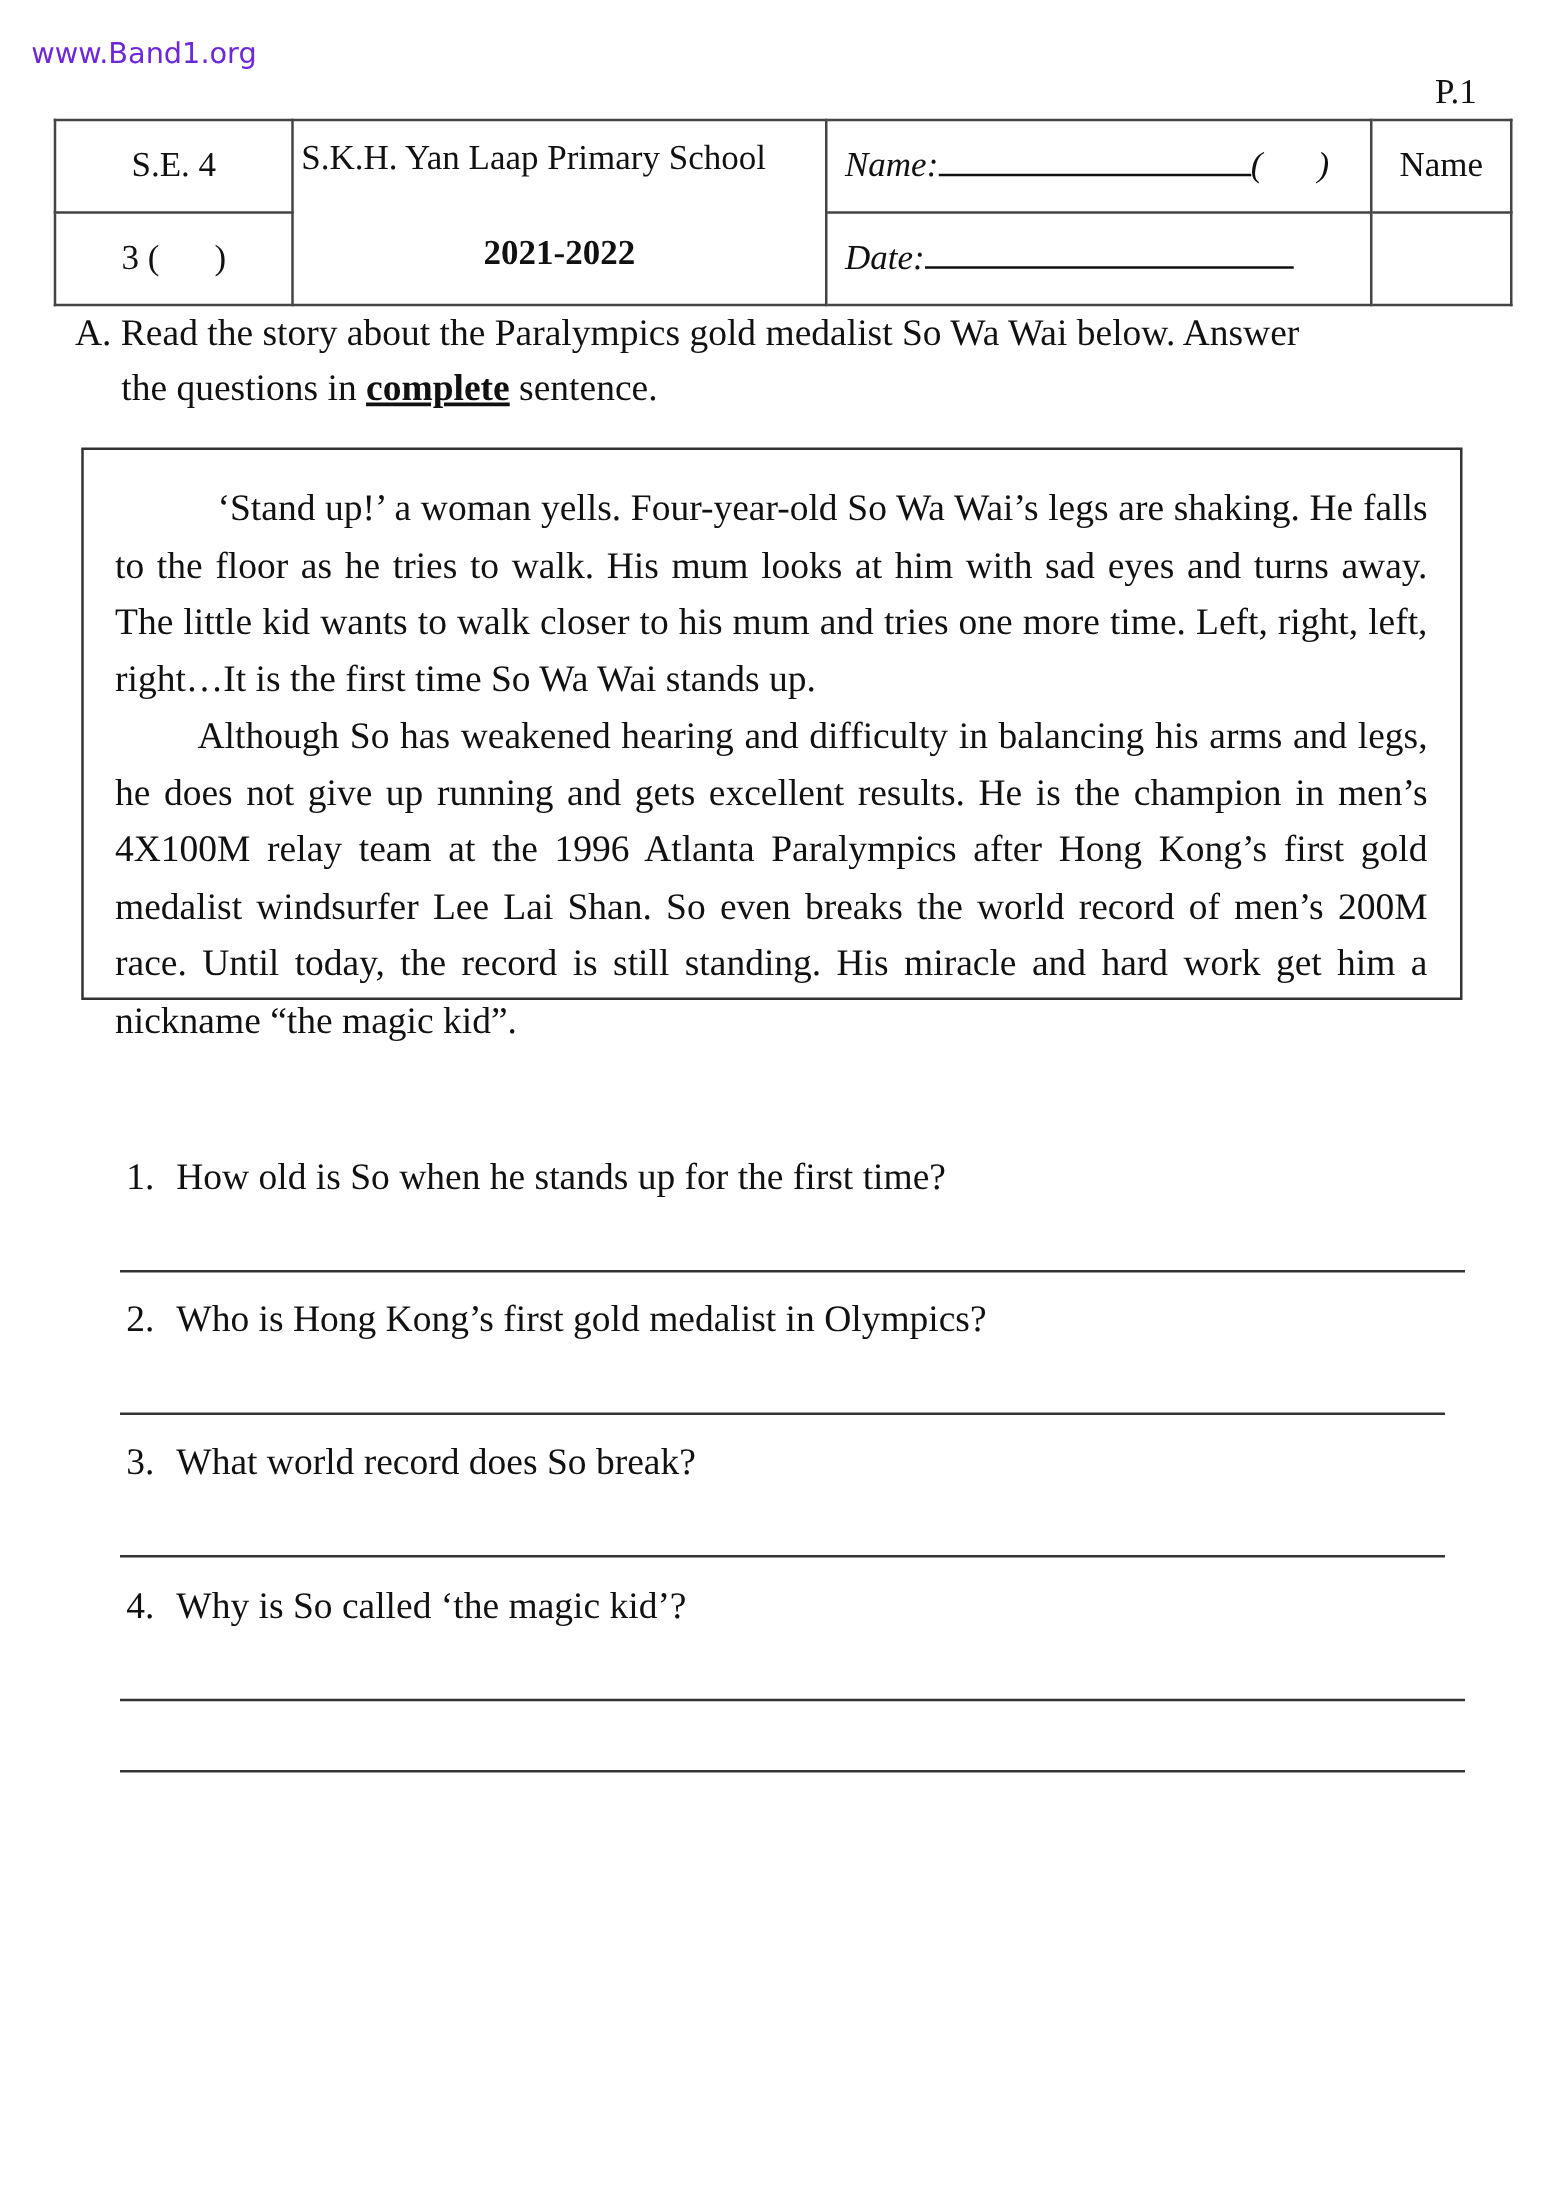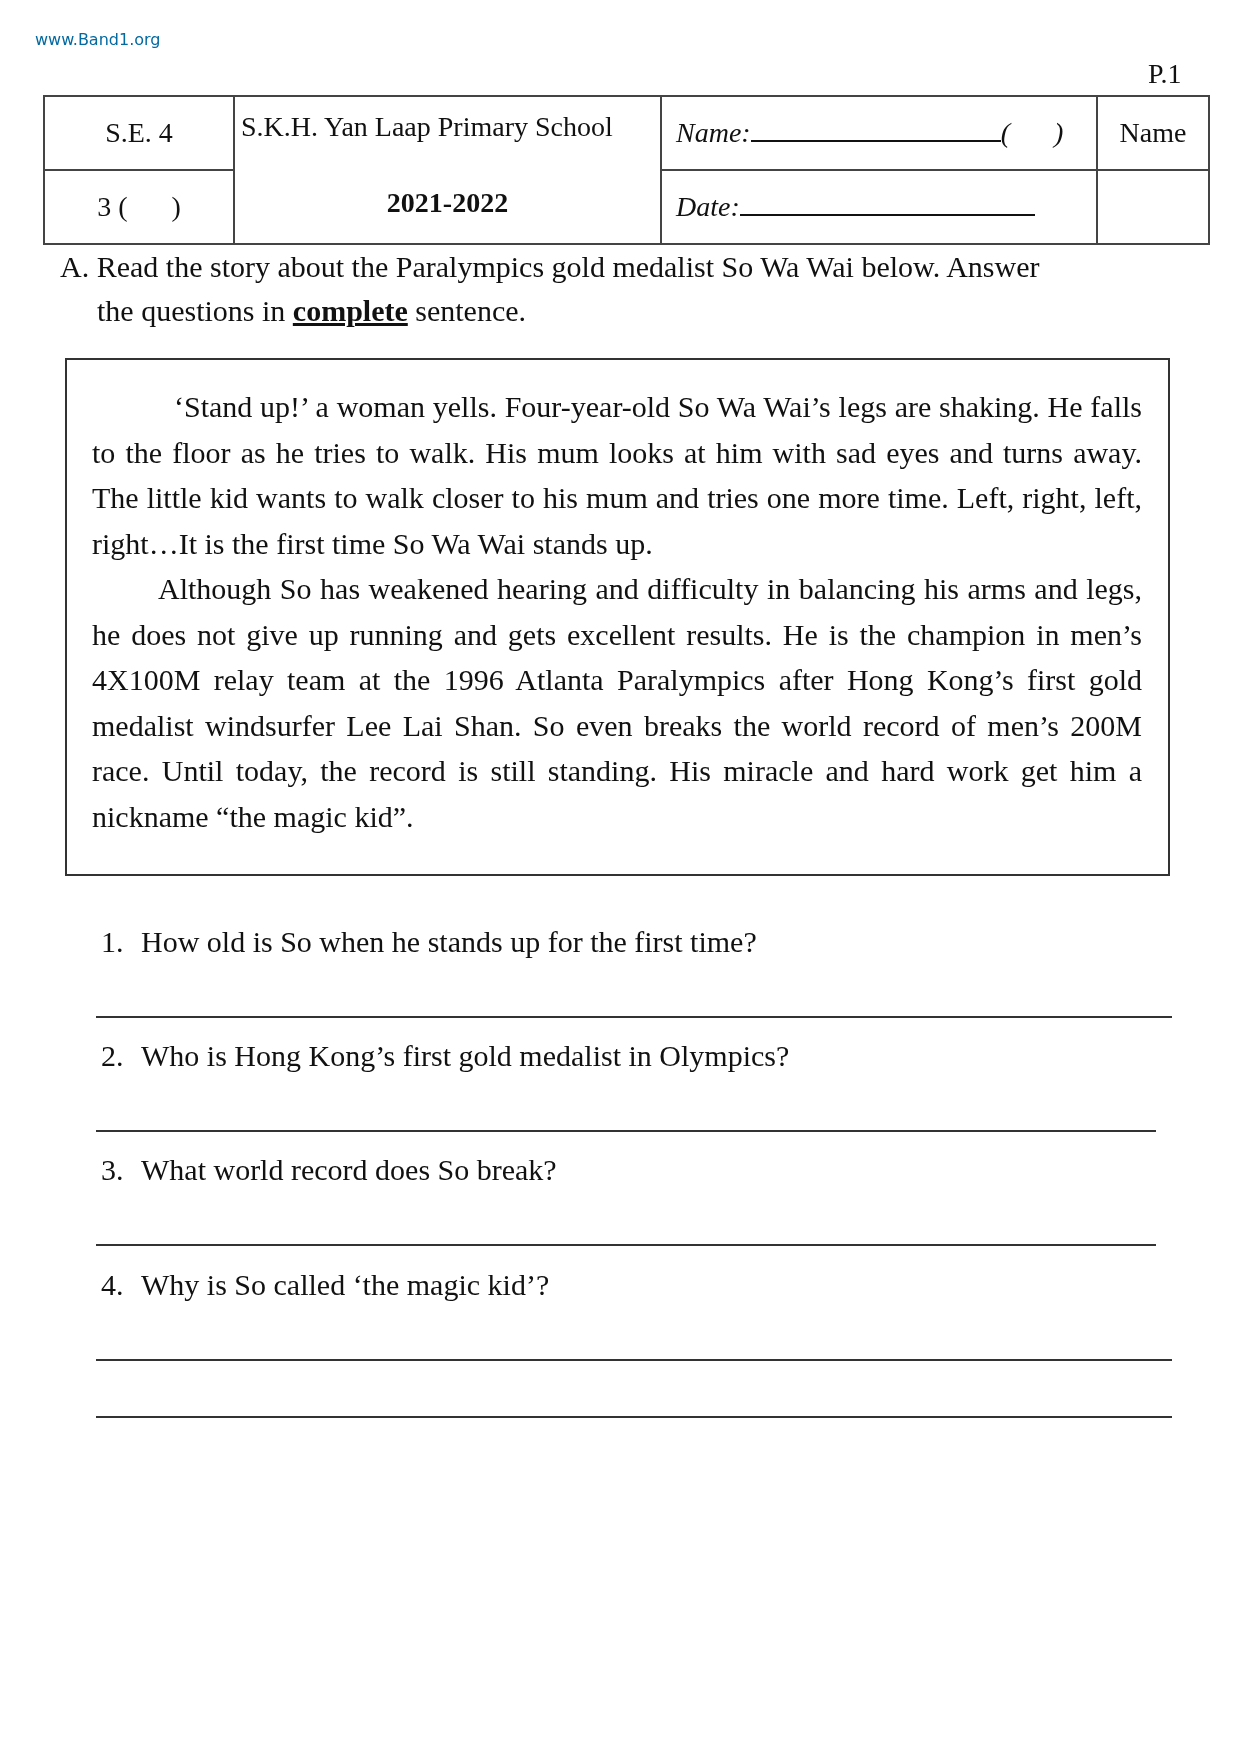--- a/index.html
+++ b/index.html
@@ -1,22 +1,22 @@
 <!DOCTYPE html>
 <html><head>
   <meta charset="utf-8">
   <style>
     html, body { margin: 0; padding: 0; background: #ffffff; }
     body {
       width: 1240px; height: 1754px; position: relative; overflow: hidden;
       font-family: "Liberation Serif", serif; color: #111;
     }
     .site-url {
-      position: absolute; left: 35px; top: 30px;
-      font-family: "DejaVu Sans", sans-serif; font-size: 16px; color: #0369a1;
+      position: absolute; left: 25px; top: 30px;
+      font-family: "DejaVu Sans", sans-serif; font-size: 23px; color: #6d28d9;
     }
     .page-num {
       position: absolute; left: 1148px; top: 58px;
       font-size: 28px;
     }
     table.header {
       position: absolute; left: 43px; top: 95px;
       border-collapse: collapse; font-size: 28px;
     }
     table.header td {
@@ -35,21 +35,21 @@
     .paren-gap { display: inline-block; width: 44px; }
 
     .instructions {
       position: absolute; left: 60px; top: 245px; width: 1120px;
       font-size: 30px; line-height: 44px;
     }
     .instructions .indent { padding-left: 37px; display: block; }
     .emph { font-weight: bold; text-decoration: underline; }
 
     .story-box {
-      position: absolute; left: 65px; top: 358px; width: 1105px; height: 518px;
+      position: absolute; left: 65px; top: 358px; width: 1105px; height: 442px;
       border: 2px solid #333; box-sizing: border-box;
       padding: 24px 26px 0 25px;
       font-size: 30px; line-height: 45.5px; text-align: justify;
     }
     .story-box p { margin: 0; text-indent: 82px; }
     .story-box p + p { text-indent: 66px; }
 
     .question {
       position: absolute; left: 57px; font-size: 30px; margin-left: 44px;
     }

